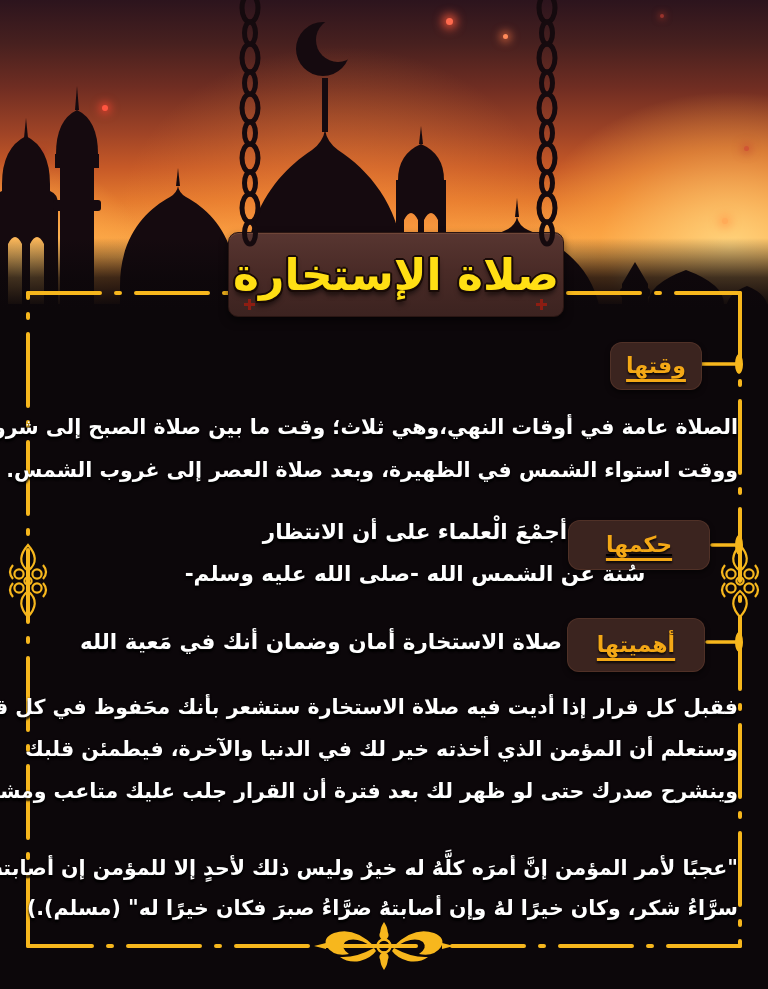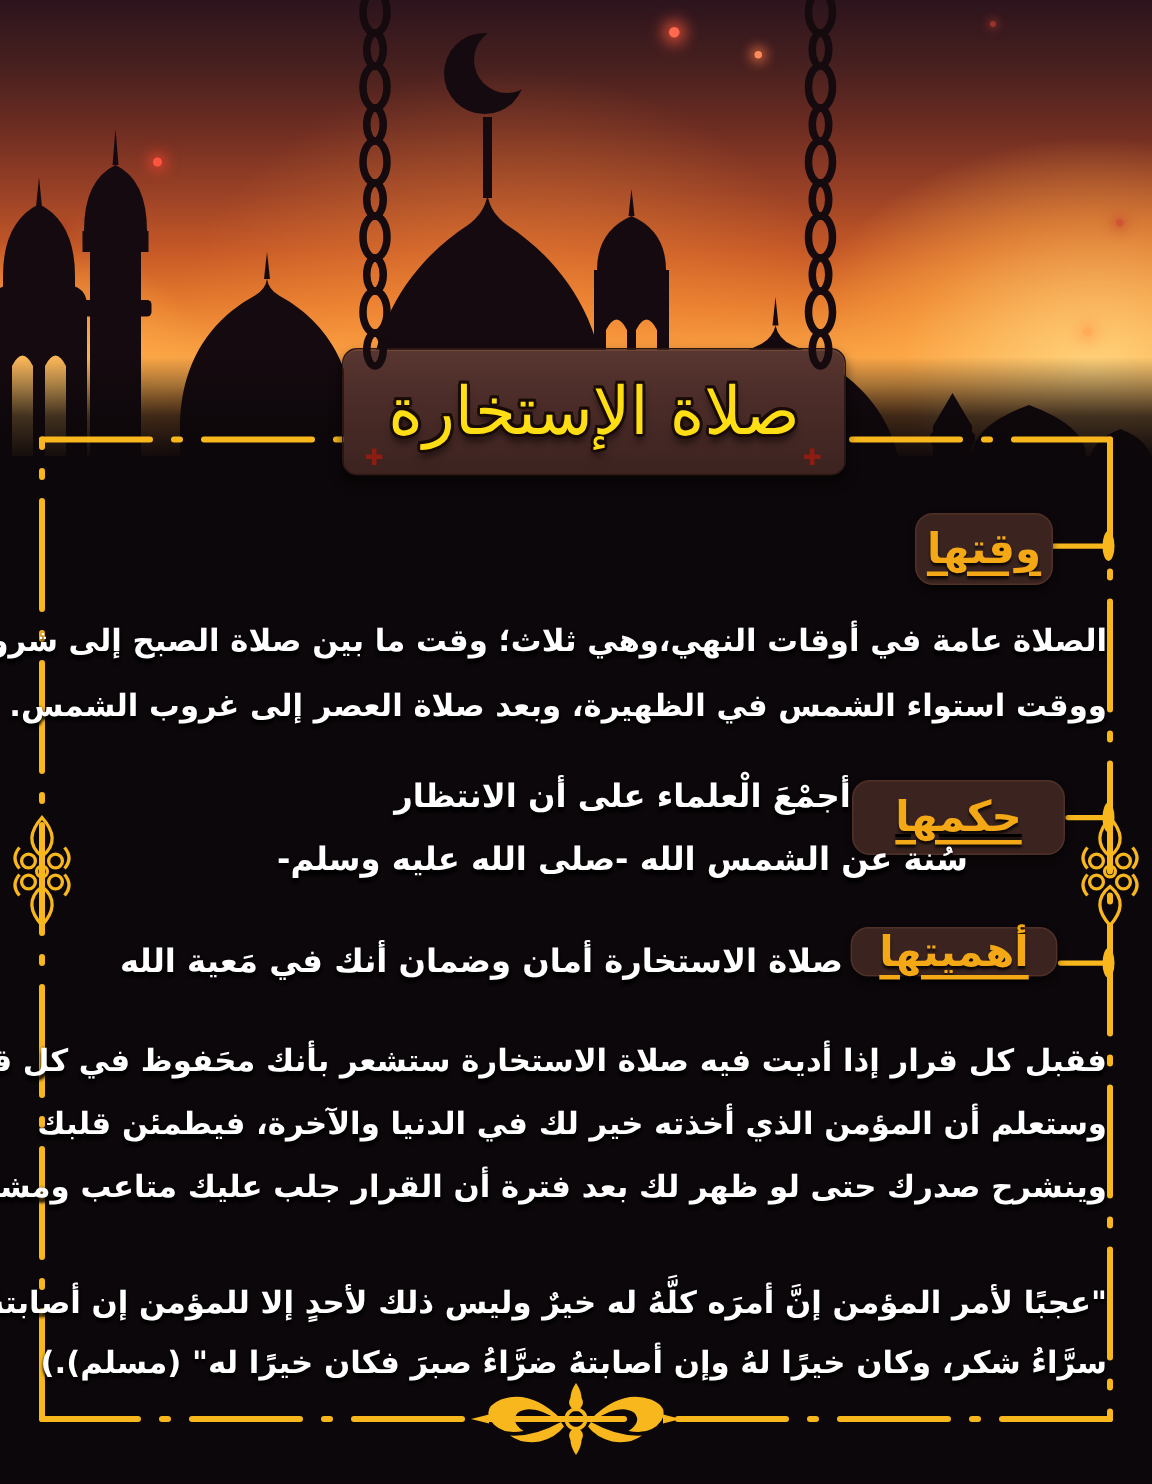--- a/index.html
+++ b/index.html
@@ -28,46 +28,46 @@
   .frame{position:absolute;left:0;top:0;z-index:2;pointer-events:none;}
   
   .sign{
     position:absolute;left:228px;top:232px;width:334px;height:83px;z-index:3;
     background:linear-gradient(180deg,#583631 0%,#4a2b27 45%,#3c2320 100%);
     border:1px solid #2a1613;border-radius:10px;
     box-shadow:0 4px 8px rgba(0,0,0,.55), inset 0 1px 0 rgba(255,170,100,.14);
     display:flex;align-items:center;justify-content:center;
   }
   .sign-title{
-    color:#ffdf14;font-size:44px;font-weight:normal;line-height:1;white-space:nowrap;
+    color:#ffdf14;font-size:44px;font-weight:bold;line-height:1;white-space:nowrap;
     text-shadow:2px 0 0 #190b07,-2px 0 0 #190b07,0 2px 0 #190b07,0 -2px 0 #190b07,
       1.5px 1.5px 0 #190b07,-1.5px -1.5px 0 #190b07,1.5px -1.5px 0 #190b07,-1.5px 1.5px 0 #190b07,
       0 5px 5px rgba(0,0,0,.6);
   }
   .cross{position:absolute;width:11px;height:11px;}
   .cross::before,.cross::after{content:"";position:absolute;background:#8c1d12;}
   .cross::before{left:4px;top:0;width:3px;height:11px;}
   .cross::after{left:0;top:4px;width:11px;height:3px;}
   .cross.cl{left:15px;bottom:6px;}
   .cross.cr{right:16px;bottom:6px;}
   .chains{position:absolute;left:0;top:0;z-index:4;pointer-events:none;}
   
   .badge{
     position:absolute;z-index:5;background:#3b241f;border-radius:12px;
     box-shadow:inset 0 0 0 1px rgba(130,80,60,.30), 0 3px 5px rgba(0,0,0,.5);
     display:flex;align-items:center;justify-content:center;
   }
   .badge span{
-    color:#f4a816;font-weight:bold;font-size:28px;line-height:1;
+    color:#f4a816;font-weight:bold;font-size:22px;line-height:1;
     text-decoration:underline;text-decoration-thickness:2.5px;text-underline-offset:6px;
     text-shadow:0 2px 2px rgba(0,0,0,.8);
   }
   .badge-waqt{right:66px;top:342px;width:92px;height:48px;}
   .badge-hukm{right:58px;top:520px;width:142px;height:50px;text-decoration:underline;}
-  .badge-ahm{right:63px;top:618px;width:138px;height:33px;}
+  .badge-ahm{right:63px;top:618px;width:138px;height:54px;}
   
   .t{
     position:absolute;z-index:5;color:#ffffff;font-weight:bold;direction:rtl;
     text-shadow:0 3px 2px rgba(0,0,0,.9),0 0 2px rgba(0,0,0,.6);
     white-space:nowrap;
   }
   .lead1{top:353px;right:170px;font-size:21px;}
   .p1{top:406px;left:30px;width:708px;text-align:center;font-size:20.5px;line-height:43px;}
   .hukm-text{top:511px;left:90px;width:650px;text-align:center;font-size:21.5px;line-height:42px;}
   .ahm-lead{top:629px;right:206px;font-size:21.5px;}

